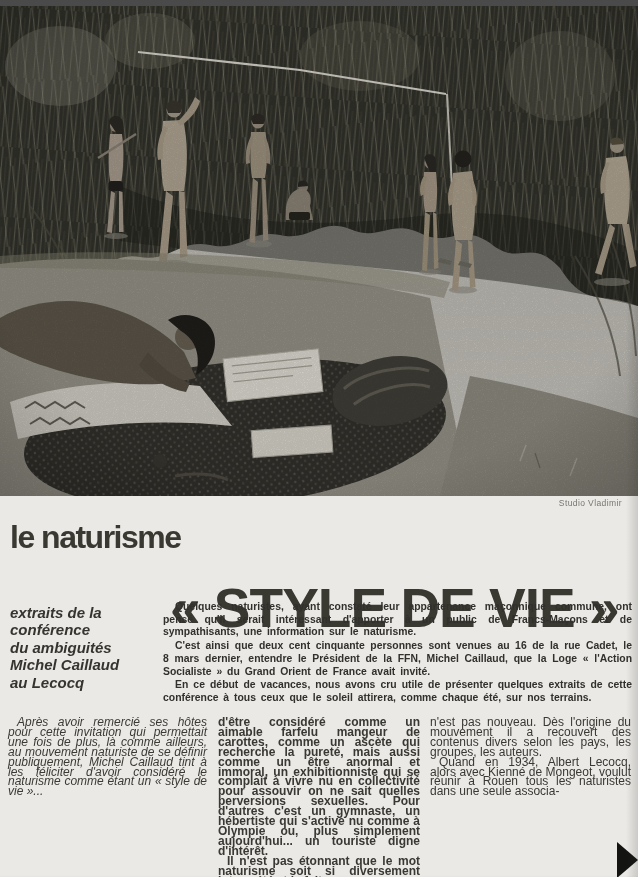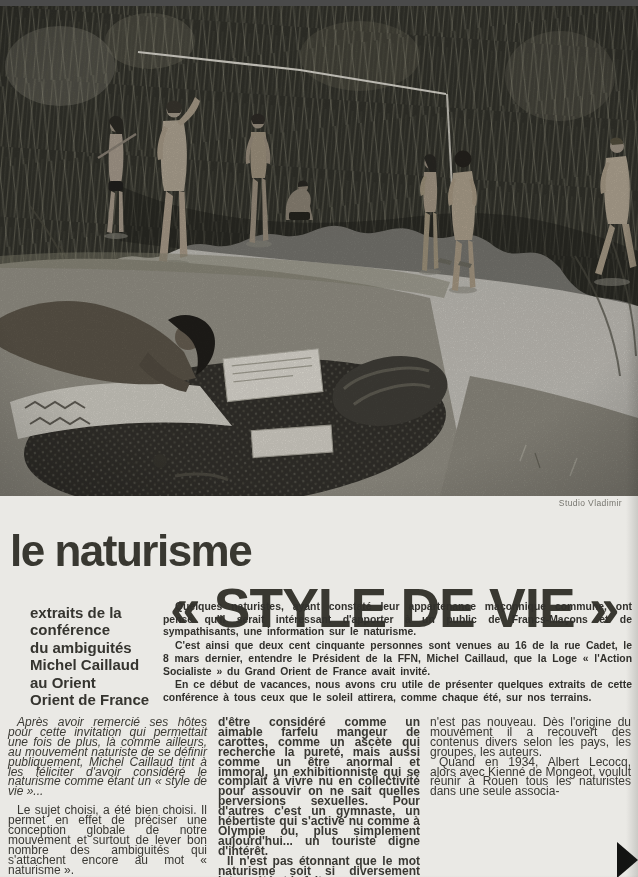--- a/index.html
+++ b/index.html
@@ -9,29 +9,29 @@
     font-family:"Liberation Sans","DejaVu Sans",sans-serif;
     color:#33322e;
   }
   .photo-wrap{position:absolute;top:0;left:0;width:638px;height:490px;overflow:hidden;}
   .photo-credit{
     position:absolute;top:492px;right:16px;
     font-size:8.5px;color:#77766f;letter-spacing:.4px;
   }
   .title1{
     position:absolute;top:494px;left:10px;
-    font-size:44px;font-weight:bold;letter-spacing:-1.5px;color:#393831;line-height:1;
+    font-size:32px;font-weight:bold;letter-spacing:-1.5px;color:#393831;line-height:1;
   }
   .title2{
     position:absolute;top:538px;left:170px;
     font-size:55px;font-weight:bold;letter-spacing:-1px;color:#393831;line-height:1;white-space:nowrap;
   }
   .kicker{
-    position:absolute;top:598px;left:30px;width:152px;
-    font-size:15px;font-weight:bold;line-height:17.4px;color:#35342f;
+    position:absolute;top:598px;left:10px;width:152px;
+    font-size:15px;font-weight:bold;font-style:italic;line-height:17.4px;color:#35342f;
   }
   .intro{
     position:absolute;top:595px;left:163px;width:469px;
     font-size:10.4px;font-weight:bold;line-height:12.7px;text-align:justify;
     word-spacing:2px;color:#31302c;
   }
   .intro p{margin:0 0 1px 0;text-indent:12px;}
   .col{
     position:absolute;top:712px;
     font-size:12px;line-height:9.9px;text-align:justify;color:#393833;
@@ -236,33 +236,31 @@
   <div class="photo-credit">Studio Vladimir</div>
 
   <h1 class="title1">le naturisme</h1>
   <h1 class="title2">« STYLE DE VIE »</h1>
 
   <div class="kicker">
     <div>extraits de la</div>
     <div>conférence</div>
     <div>du ambiguités</div>
     <div>Michel Caillaud</div>
-    <div>au Orient</div>
-    <div>Orient de France</div>
+    <div>au Lecocq</div>
   </div>
 
   <div class="intro">
     <p>Quelques naturistes, ayant constaté leur appartenance maçonnique commune, ont pensé qu'il serait intéressant d'apporter à un public de Francs-Maçons et de sympathisants, une information sur le naturisme.</p>
     <p>C'est ainsi que deux cent cinquante personnes sont venues au 16 de la rue Cadet, le 8 mars dernier, entendre le Président de la FFN, Michel Caillaud, que la Loge « l'Action Socialiste » du Grand Orient de France avait invité.</p>
     <p>En ce début de vacances, nous avons cru utile de présenter quelques extraits de cette conférence à tous ceux que le soleil attirera, comme chaque été, sur nos terrains.</p>
   </div>
 
   <div class="col col-left">
     <p class="lead-italic ind">Après avoir remercié ses hôtes pour cette invitation qui permettait une fois de plus, là comme ailleurs, au mouvement naturiste de se définir publiquement, Michel Caillaud tint à les féliciter d'avoir considéré le naturisme comme étant un « style de vie »...</p>
-    <p class="ind">Le sujet choisi, a été bien choisi. Il permet en effet de préciser une conception globale de notre mouvement et surtout de lever bon nombre des ambiguités qui s'attachent encore au mot « naturisme ».</p>
   </div>
 
   <div class="col col-mid">
     <p>d'être considéré comme un aimable farfelu mangeur de carottes, comme un ascète qui recherche la pureté, mais aussi comme un être anormal et immoral, un exhibitionniste qui se complait à vivre nu en collectivité pour assouvir on ne sait quelles perversions sexuelles. Pour d'autres c'est un gymnaste, un hébertiste qui s'active nu comme à Olympie ou, plus simplement aujourd'hui... un touriste digne d'intérêt.</p>
     <p class="ind">Il n'est pas étonnant que le mot naturisme soit si diversement interprété et le fait</p>
   </div>
 
   <div class="col col-right">
     <p>n'est pas nouveau. Dès l'origine du mouvement il a recouvert des contenus divers selon les pays, les groupes, les auteurs.</p>
     <p class="ind">Quand en 1934, Albert Lecocq, alors avec Kienné de Mongeot, voulut réunir à Rouen tous les naturistes dans une seule associa-</p>

